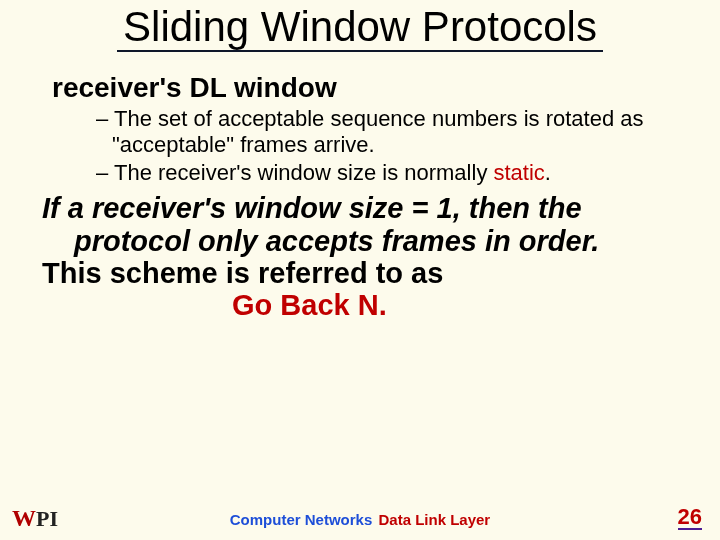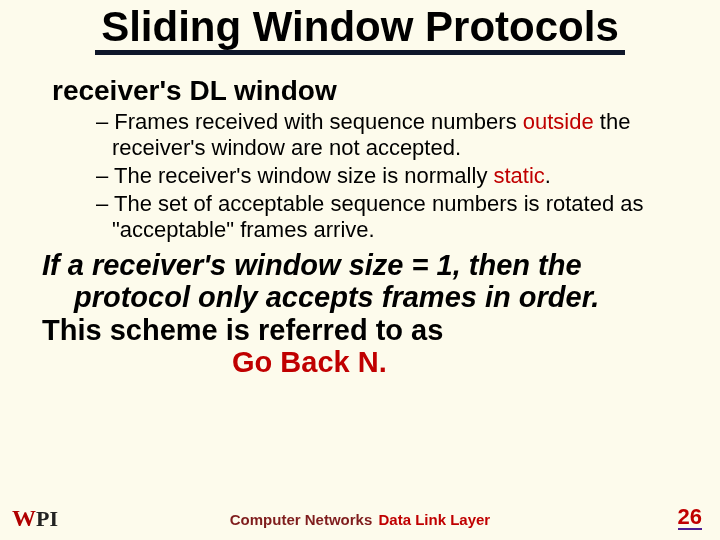--- a/index.html
+++ b/index.html
@@ -11,23 +11,23 @@
     position: relative;
     overflow: hidden;
   }
   .title-wrap {
     text-align: center;
     padding-top: 4px;
   }
   .title {
     display: inline-block;
     font-size: 42px;
-    font-weight: bold;
+    font-weight: normal;
     color: #000;
-    border-bottom: 5px solid #0f172a;
+    border-bottom: 2px solid #0f172a;
     padding: 0 6px 0px 6px;
     line-height: 1.1;
   }
   .subtitle {
     font-size: 28px;
     font-weight: bold;
     color: #000;
     margin: 20px 0 2px 52px;
   }
   ul.bullets {
@@ -79,21 +79,21 @@
   .logo svg { display: block; }
   .footer-text {
     position: absolute;
     left: 0;
     right: 0;
     bottom: 4px;
     text-align: center;
     font-size: 15px;
     font-weight: bold;
   }
-  .footer-text .cn { color: #7f1d1d; }
+  .footer-text .cn { color: #1d4ed8; }
   .footer-text .dll { color: #c00000; margin-left: 2px; }
   .pagenum {
     position: absolute;
     right: 18px;
     bottom: 2px;
     font-size: 22px;
     font-weight: bold;
     color: #c00000;
     border-bottom: 2px solid #4c1d95;
     line-height: 1.05;
@@ -102,23 +102,22 @@
 </head>
 <body>
 
 <div class="title-wrap">
   <span class="title">Sliding Window Protocols</span>
 </div>
 
 <div class="subtitle">receiver's DL window</div>
 
 <ul class="bullets">
-  <li><span>Frames received with sequence numbers </span><span class="red">outside</span><span> the receiver's window are not accepted.</span></li>
+  <li><span>The set of acceptable sequence numbers is rotated as "acceptable" frames arrive.</span></li>
   <li><span>The receiver's window size is normally </span><span class="red">static</span><span>.</span></li>
-  <li><span>The set of acceptable sequence numbers is rotated as "acceptable" frames arrive.</span></li>
 </ul>
 
 <div class="para-block">
   <span class="indent">If a receiver's window size = 1, then the protocol only accepts frames in order.</span>
   <span>This scheme is referred to as</span>
   <span class="goback-line red">Go Back N.</span>
 </div>
 
 <div class="footer">
   <div class="logo">

